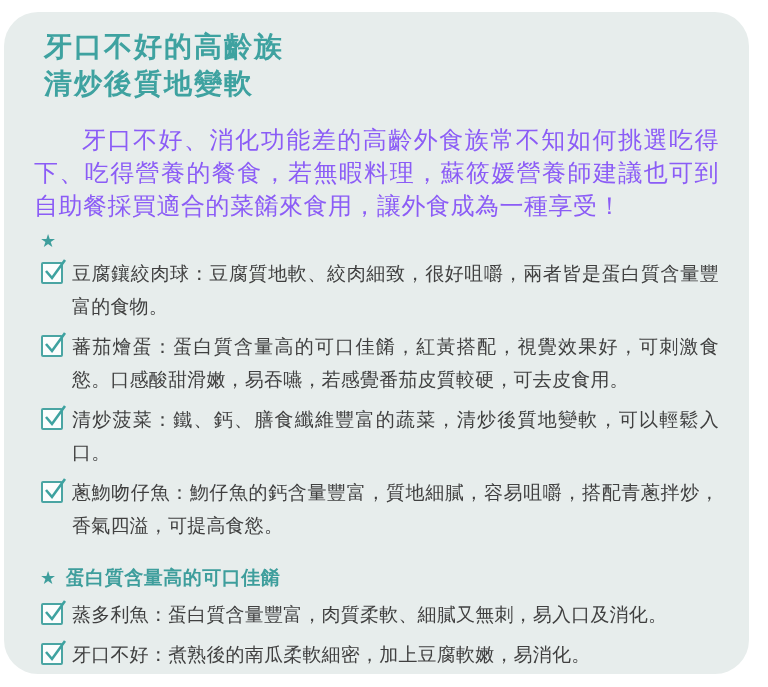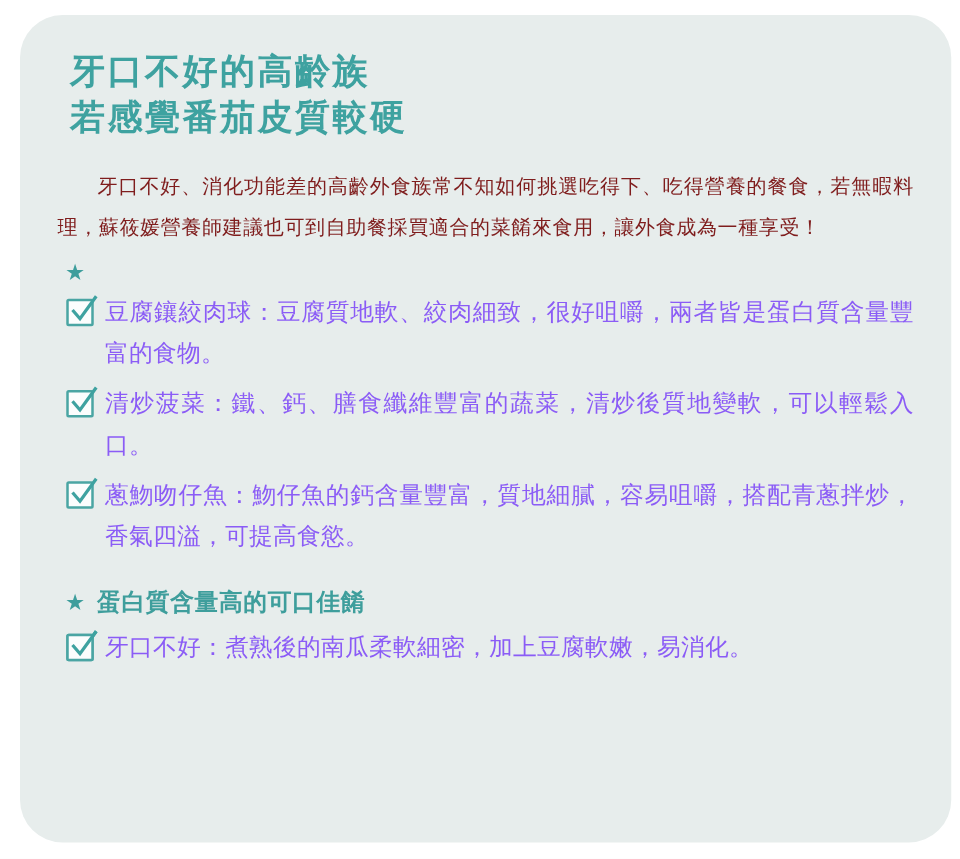--- a/index.html
+++ b/index.html
@@ -6,41 +6,41 @@
     margin: 0;
     padding: 0;
     background: #ffffff;
     width: 768px;
     height: 687px;
     font-family: "Liberation Sans", "DejaVu Sans", sans-serif;
     overflow: hidden;
   }
   .card {
     position: absolute;
-    left: 16px;
+    left: 4px;
     top: 12px;
     width: 745px;
     height: 662px;
     background: #e7edec;
     border-radius: 34px;
     box-sizing: border-box;
-    padding: 26px 28px 0 16px;
+    padding: 16px 28px 0 16px;
   }
   .title {
     margin: 0 0 0 24px;
     color: #3ea2a0;
     font-size: 28px;
     font-weight: 700;
     line-height: 37px;
     letter-spacing: 2px;
   }
   .intro {
     margin: 21px 2px 0 14px;
-    color: #7f1d1d;
-    font-size: 16px;
+    color: #8b5cf6;
+    font-size: 24px;
     line-height: 33px;
     text-align: justify;
     text-indent: 2em;
     letter-spacing: 0.5px;
   }
   .section-heading {
     display: flex;
     align-items: center;
     margin: 10px 0 0 20px;
     color: #3e9e9c;
@@ -57,21 +57,21 @@
     margin-top: 23px;
   }
   .items {
     margin-top: 2px;
   }
   .item {
     position: relative;
     padding-left: 52px;
     padding-right: 2px;
     margin-top: 7px;
-    color: #8b5cf6;
+    color: #404040;
     font-size: 19px;
     line-height: 33px;
     text-align: justify;
     letter-spacing: 0.2px;
   }
   .checkbox {
     position: absolute;
     left: 21px;
     top: 5px;
     width: 18px;
@@ -88,37 +88,45 @@
     overflow: visible;
   }
 </style>
 </head>
 <body>
 
 <div class="card">
 
   <h1 class="title">
     <div>牙口不好的高齡族</div>
-    <div>若感覺番茄皮質較硬</div>
+    <div>清炒後質地變軟</div>
   </h1>
 
   <p class="intro">牙口不好、消化功能差的高齡外食族常不知如何挑選吃得下、吃得營養的餐食，若無暇料理，蘇筱媛營養師建議也可到自助餐採買適合的菜餚來食用，讓外食成為一種享受！</p>
 
   <div class="section-heading">
     <span class="star">★</span>
   </div>
 
   <div class="items">
     <div class="item">
       <span class="checkbox">
           <svg width="23" height="26" viewBox="0 0 23 26">
             <polyline points="2,14 8,21 21,3" fill="none" stroke="#3ea2a0" stroke-width="2.6"></polyline>
           </svg>
         </span>
       <span>豆腐鑲絞肉球：豆腐質地軟、絞肉細致，很好咀嚼，兩者皆是蛋白質含量豐富的食物。</span>
+    </div>
+    <div class="item">
+      <span class="checkbox">
+          <svg width="23" height="26" viewBox="0 0 23 26">
+            <polyline points="2,14 8,21 21,3" fill="none" stroke="#3ea2a0" stroke-width="2.6"></polyline>
+          </svg>
+        </span>
+      <span>蕃茄燴蛋：蛋白質含量高的可口佳餚，紅黃搭配，視覺效果好，可刺激食慾。口感酸甜滑嫩，易吞嚥，若感覺番茄皮質較硬，可去皮食用。</span>
     </div>
     <div class="item">
       <span class="checkbox">
           <svg width="23" height="26" viewBox="0 0 23 26">
             <polyline points="2,14 8,21 21,3" fill="none" stroke="#3ea2a0" stroke-width="2.6"></polyline>
           </svg>
         </span>
       <span>清炒菠菜：鐵、鈣、膳食纖維豐富的蔬菜，清炒後質地變軟，可以輕鬆入口。</span>
     </div>
     <div class="item">
@@ -136,20 +144,21 @@
     <span>蛋白質含量高的可口佳餚</span>
   </div>
 
   <div class="items">
     <div class="item">
       <span class="checkbox">
           <svg width="23" height="26" viewBox="0 0 23 26">
             <polyline points="2,14 8,21 21,3" fill="none" stroke="#3ea2a0" stroke-width="2.6"></polyline>
           </svg>
         </span>
+      <span>蒸多利魚：蛋白質含量豐富，肉質柔軟、細膩又無刺，易入口及消化。</span>
     </div>
     <div class="item">
       <span class="checkbox">
           <svg width="23" height="26" viewBox="0 0 23 26">
             <polyline points="2,14 8,21 21,3" fill="none" stroke="#3ea2a0" stroke-width="2.6"></polyline>
           </svg>
         </span>
       <span>牙口不好：煮熟後的南瓜柔軟細密，加上豆腐軟嫩，易消化。</span>
     </div>
 

